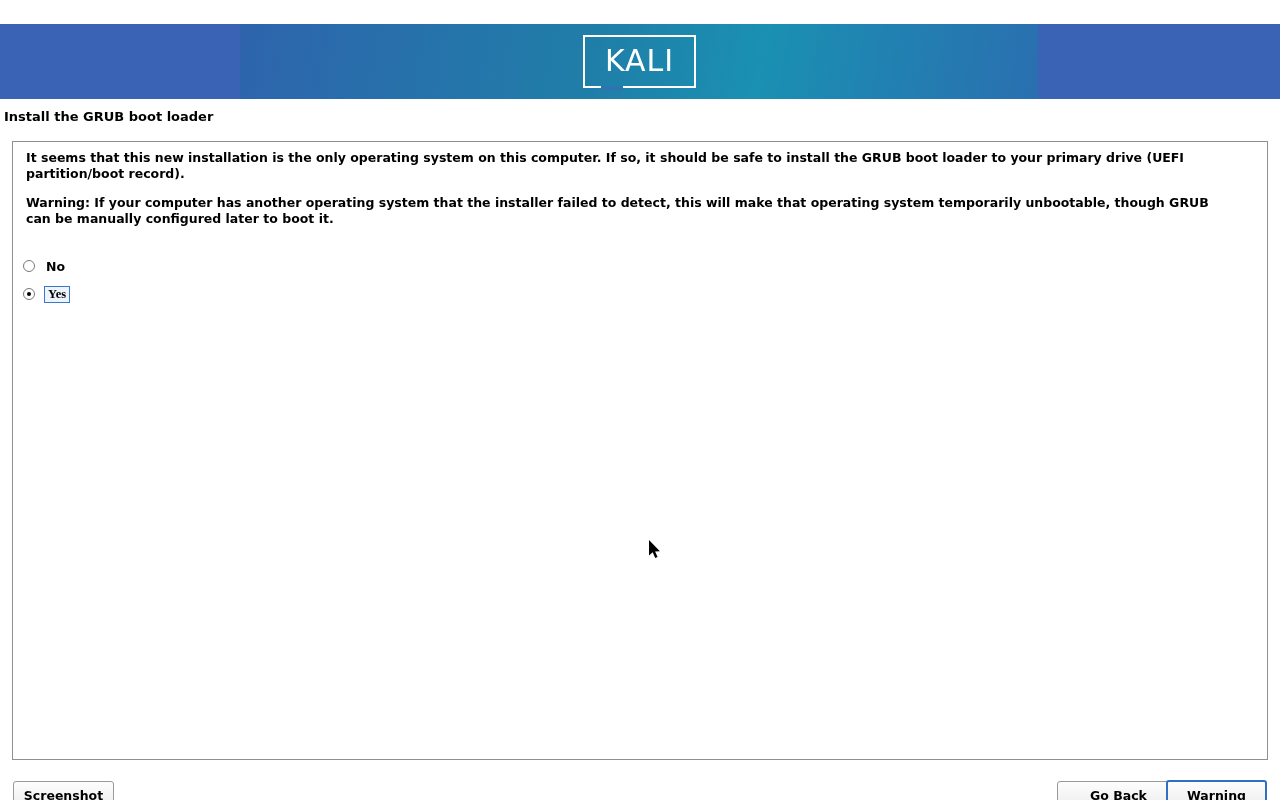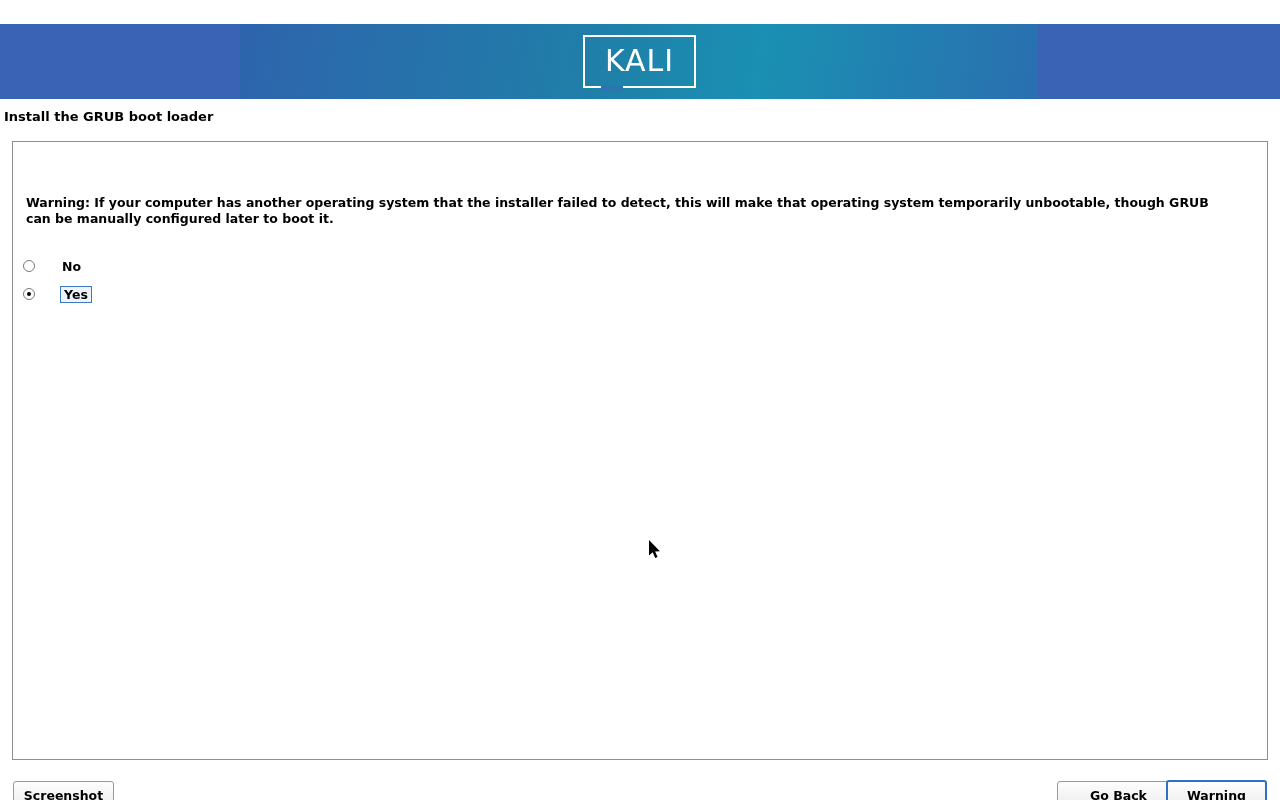--- a/index.html
+++ b/index.html
@@ -152,30 +152,31 @@
     content: "";
     position: absolute;
     left: 3px;
     top: 3px;
     width: 4px;
     height: 4px;
     border-radius: 50%;
     background: #000000;
   }
   .radio-label {
-    margin-left: 25px;
+    margin-left: 9px;
     font-size: 12.5px;
     font-weight: bold;
     color: #000000;
     padding: 0 2px;
   }
   .radio-label.focused {
     border: 1px solid #3c78c8;
     background: #eef4fc;
     padding: 0 3px;
+    font-family: Liberation Serif, serif;
   }
 
   
   .cursor {
     position: absolute;
     left: 636px;
     top: 398px;
     width: 12px;
     height: 19px;
     pointer-events: none;
@@ -227,20 +228,21 @@
     <div class="banner-right"></div>
     <div class="kali-logo"></div>
     <div class="kali-logo-notch"></div>
     <div class="kali-text">KALI</div>
   </div>
 
   <div class="page-title">Install the GRUB boot loader</div>
 
   <div class="content-frame">
 
+    <div class="para para1">It seems that this new installation is the only operating system on this computer. If so, it should be safe to install the GRUB boot loader to your primary drive (UEFI partition/boot record).</div>
     <div class="para para2">Warning: If your computer has another operating system that the installer failed to detect, this will make that operating system temporarily unbootable, though GRUB can be manually configured later to boot it.</div>
 
     <div class="radio-row r1">
       <span class="radio"></span>
       <span class="radio-label">No</span>
     </div>
 
     <div class="radio-row r2">
       <span class="radio checked"></span>
       <span class="radio-label focused">Yes</span>

